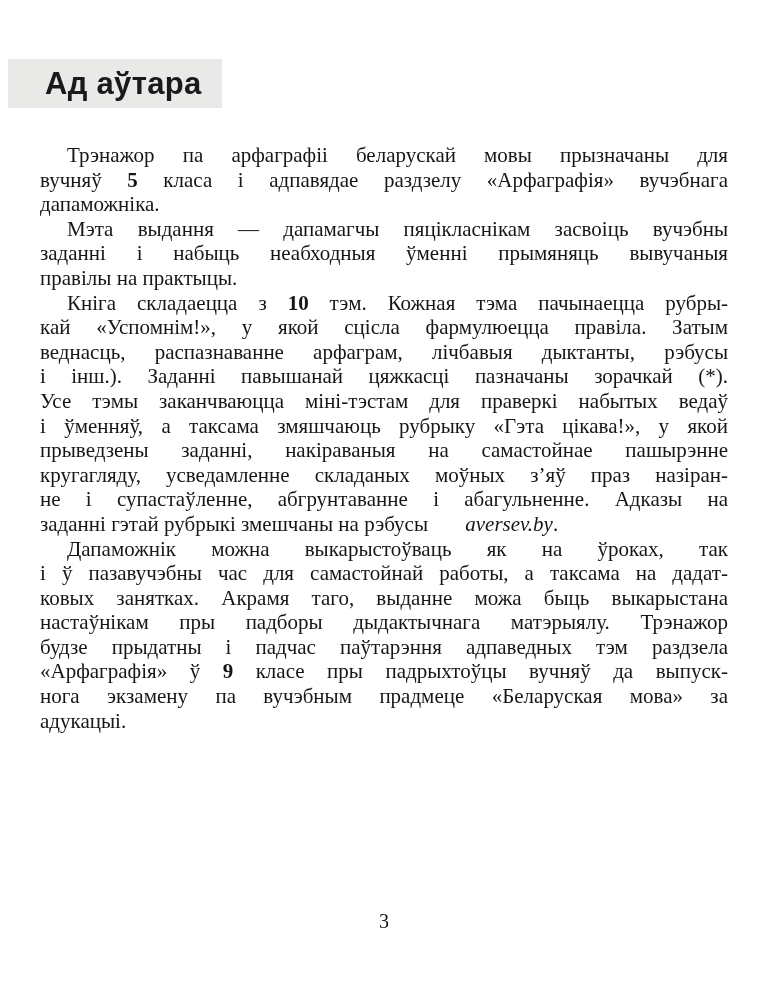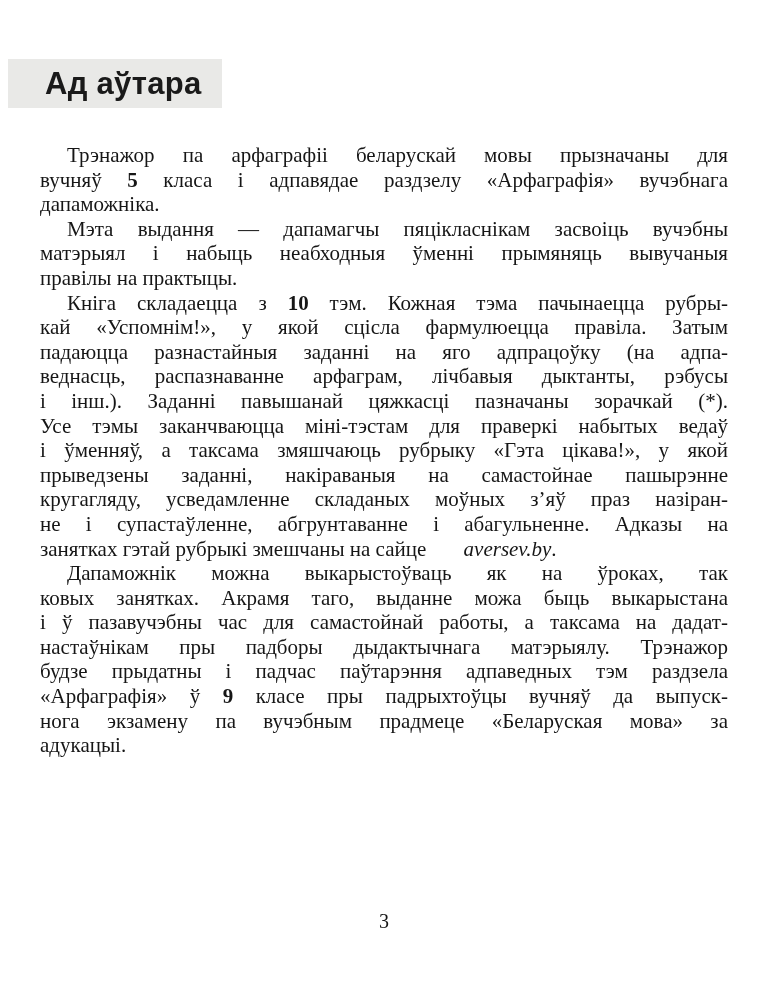--- a/index.html
+++ b/index.html
@@ -84,40 +84,39 @@
     <h1 class="heading">Ад аўтара</h1>
   </div>
   <div class="body-text" id="paragraphs">
       <div class="para">
         <div class="tline first"><span>Трэнажор па арфаграфіі беларускай мовы прызначаны для</span></div>
         <div class="tline"><span>вучняў </span><b>5</b><span> класа і адпавядае раздзелу «Арфаграфія» вучэбнага</span></div>
         <div class="tline last"><span>дапаможніка.</span></div>
       </div>
       <div class="para">
         <div class="tline first"><span>Мэта выдання — дапамагчы пяцікласнікам засвоіць вучэбны</span></div>
-        <div class="tline"><span>матэрыял і набыць неабходныя ўменні прымяняць вывучаныя</span></div>
+        <div class="tline"><span>заданні і набыць неабходныя ўменні прымяняць вывучаныя</span></div>
         <div class="tline last"><span>правілы на практыцы.</span></div>
       </div>
       <div class="para">
         <div class="tline first"><span>Кніга складаецца з </span><b>10</b><span> тэм. Кожная тэма пачынаецца рубры-</span></div>
         <div class="tline"><span>кай «Успомнім!», у якой сцісла фармулюецца правіла. Затым</span></div>
-        <div class="tline"><span>падаюцца разнастайныя заданні на яго адпрацоўку (на адпа-</span></div>
         <div class="tline"><span>веднасць, распазнаванне арфаграм, лічбавыя дыктанты, рэбусы</span></div>
         <div class="tline"><span>і інш.). Заданні павышанай цяжкасці пазначаны зорачкай (*).</span></div>
         <div class="tline"><span>Усе тэмы заканчваюцца міні-тэстам для праверкі набытых ведаў</span></div>
         <div class="tline"><span>і ўменняў, а таксама змяшчаюць рубрыку «Гэта цікава!», у якой</span></div>
         <div class="tline"><span>прыведзены заданні, накіраваныя на самастойнае пашырэнне</span></div>
         <div class="tline"><span>кругагляду, усведамленне складаных моўных з’яў праз назіран-</span></div>
         <div class="tline"><span>не і супастаўленне, абгрунтаванне і абагульненне. Адказы на</span></div>
-        <div class="tline last"><span>занятках гэтай рубрыкі змешчаны на сайце </span><i>aversev.by</i><span>.</span></div>
+        <div class="tline last"><span>заданні гэтай рубрыкі змешчаны на рэбусы </span><i>aversev.by</i><span>.</span></div>
       </div>
       <div class="para">
         <div class="tline first"><span>Дапаможнік можна выкарыстоўваць як на ўроках, так</span></div>
+        <div class="tline"><span>і ў пазавучэбны час для самастойнай работы, а таксама на дадат-</span></div>
         <div class="tline"><span>ковых занятках. Акрамя таго, выданне можа быць выкарыстана</span></div>
-        <div class="tline"><span>і ў пазавучэбны час для самастойнай работы, а таксама на дадат-</span></div>
         <div class="tline"><span>настаўнікам пры падборы дыдактычнага матэрыялу. Трэнажор</span></div>
         <div class="tline"><span>будзе прыдатны і падчас паўтарэння адпаведных тэм раздзела</span></div>
         <div class="tline"><span>«Арфаграфія» ў </span><b>9</b><span> класе пры падрыхтоўцы вучняў да выпуск-</span></div>
         <div class="tline"><span>нога экзамену па вучэбным прадмеце «Беларуская мова» за</span></div>
         <div class="tline last"><span>адукацыі.</span></div>
       </div>
     </div>
   <div class="page-number">3</div>
 </div>
 

